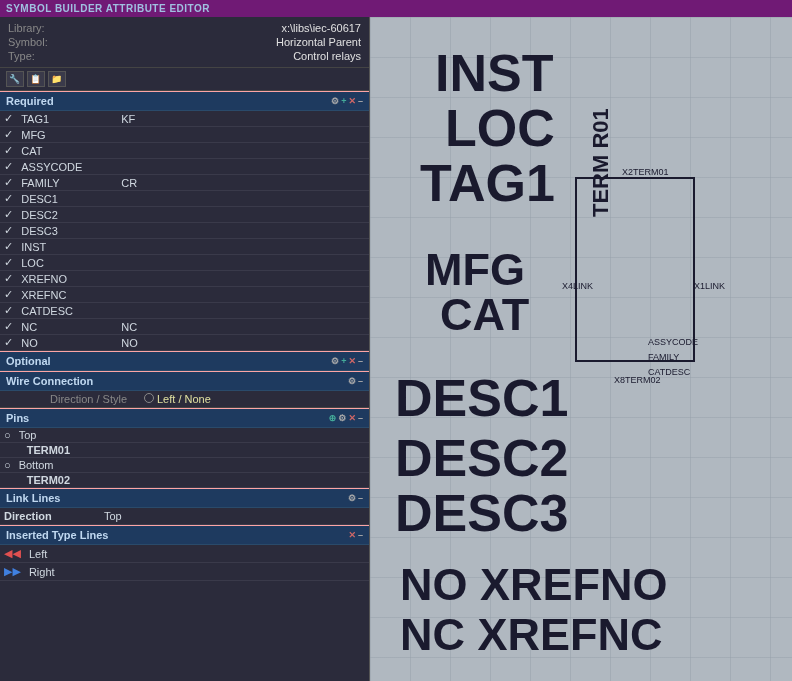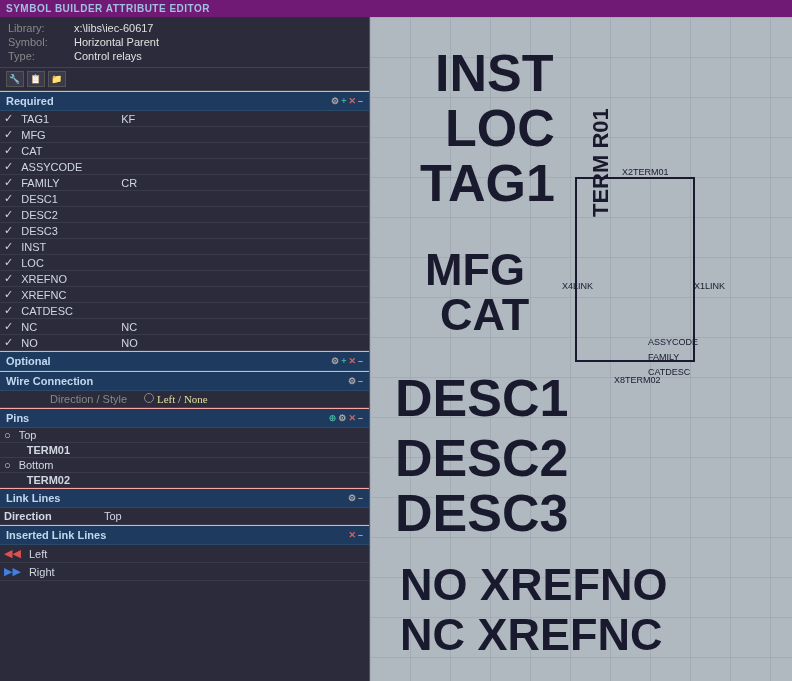--- a/index.html
+++ b/index.html
@@ -30,21 +30,21 @@
       overflow-y: auto;
       flex-shrink: 0;
     }
 
     .info-section {
       padding: 4px 8px;
       border-bottom: 1px solid #444;
       color: #c0d0e0;
       font-size: 11px;
     }
-    .info-row { display: flex; gap: 8px; padding: 1px 0; }
+    .info-row { display: flex; gap: 20px; padding: 1px 0; justify-content: space-between; }
     .info-label { color: #888; width: 58px; }
     .info-value { color: #e0e0e0; }
 
     .toolbar-row {
       display: flex;
       padding: 3px 6px;
       gap: 3px;
       align-items: center;
       border-bottom: 1px solid #444;
     }
@@ -81,21 +81,21 @@
     .attr-table td:nth-child(2) { width: 100px; }
     .attr-table td:nth-child(3) { flex: 1; }
     .check-green { color: #40c040; font-size: 12px; }
     .attr-name { color: #c0d8f0; }
     .attr-value { color: #e0e0a0; }
 
     
     .wire-connection-section { border-bottom: 1px solid #444; }
     .wire-row { display: flex; align-items: center; padding: 2px 6px; gap: 4px; color: #c0d0e0; }
     .wire-label { width: 90px; color: #888; margin-left: 44px; }
-    .wire-value { color: #e0e0a0; display: flex; gap: 3px; font-family: Liberation Serif, serif; }
+    .wire-value { color: #e0e0a0; display: flex; gap: 3px; }
     .circle-icon { width: 10px; height: 10px; border: 1px solid #888; border-radius: 50%; display: inline-block; }
 
     
     .pins-table { width: 100%; border-collapse: collapse; }
     .pins-table tr { border-bottom: 1px solid #3a3a4a; }
     .pins-table td { padding: 1px 4px; color: #d0d8e0; font-size: 11px; }
     .pin-icon { color: #888; font-size: 10px; }
     .pin-sub { color: #a0c0f0; padding-left: 12px !important; font-weight: bold; }
 
     
@@ -347,21 +347,21 @@
     <table class="link-table">
       <tbody id="link-tbody">
           <tr>
     <td class="link-label" style="width:100px;font-weight:bold;">Direction</td>
     <td class="link-value">Top</td>
   </tr>
         </tbody>
     </table>
 
     <div class="section-header">
-      <span>Inserted Link Lines</span>
+      <span>Inserted Type Lines</span>
       <div class="section-header-icons">
         <span style="font-size:9px; color:#c66; font-weight:bold;">✕</span>
         <span style="font-size:9px; color:#aaa;">–</span>
       </div>
     </div>
     <table class="inserted-table">
       <tbody id="inserted-tbody">
           <tr>
     <td style="color:#e05050; width:20px;">◀◀</td>
     <td class="attr-name">Left</td>

